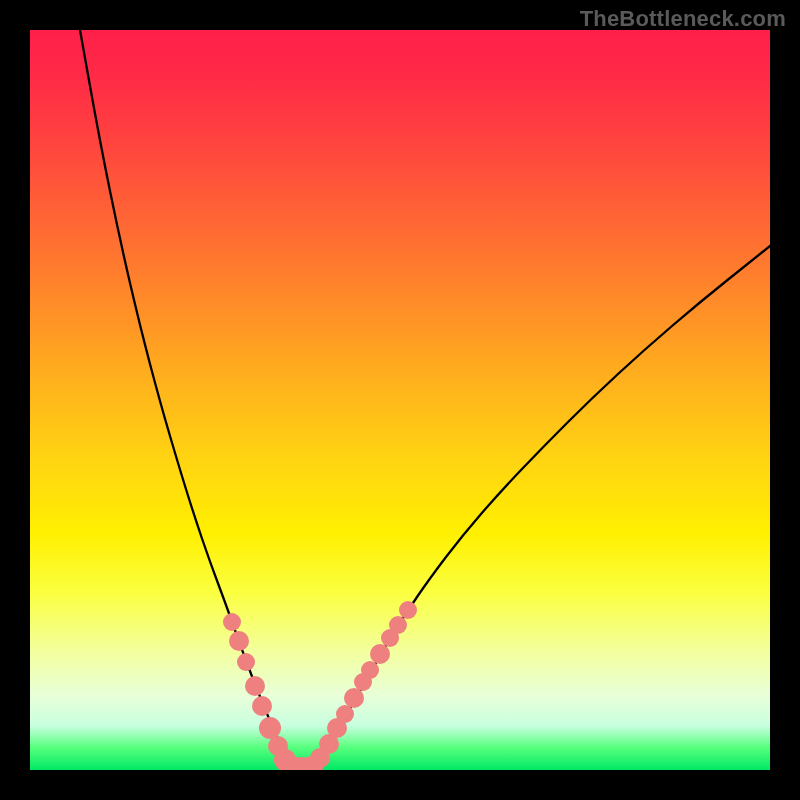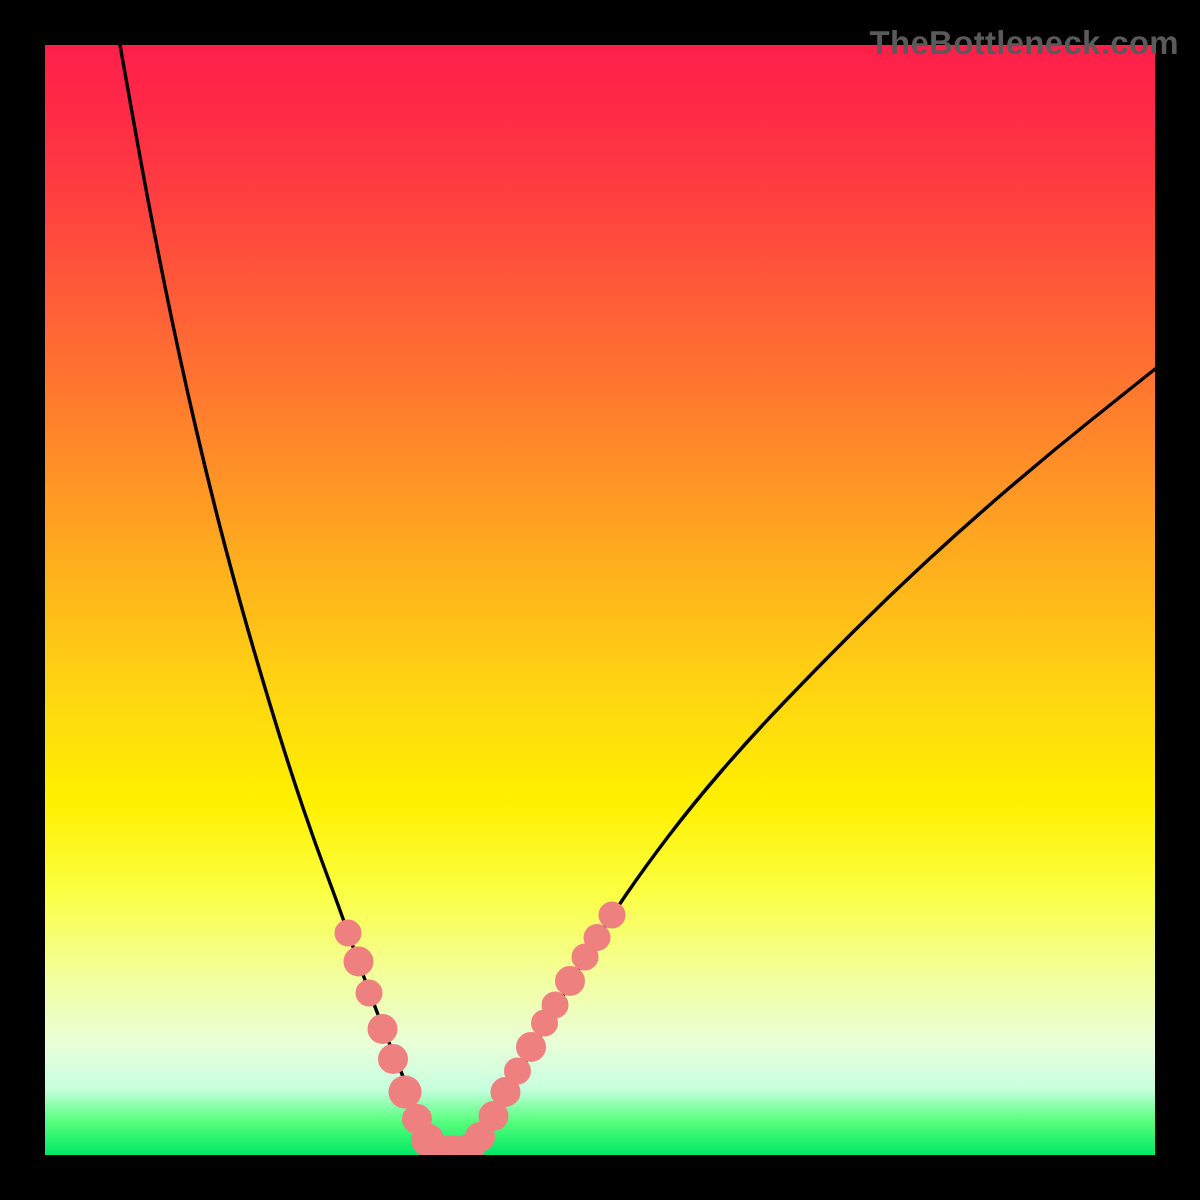--- a/index.html
+++ b/index.html
@@ -5,21 +5,21 @@
   * { margin: 0; padding: 0; box-sizing: border-box; }
   html, body { width: 800px; height: 800px; overflow: hidden; background: #000; }
   .frame {
     position: relative;
     width: 800px;
     height: 800px;
     background: #000;
   }
   .watermark {
     position: absolute;
-    top: 16px;
+    top: 6px;
     right: 14px;
     font-family: Arial, Helvetica, sans-serif;
     font-size: 22px;
     font-weight: 600;
     color: #5a5a5a;
     letter-spacing: 0.2px;
     z-index: 10;
   }
   .plot {
     position: absolute;

